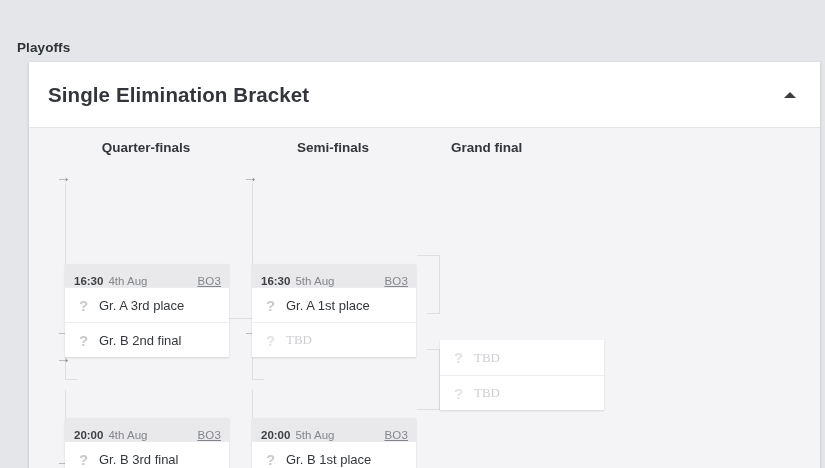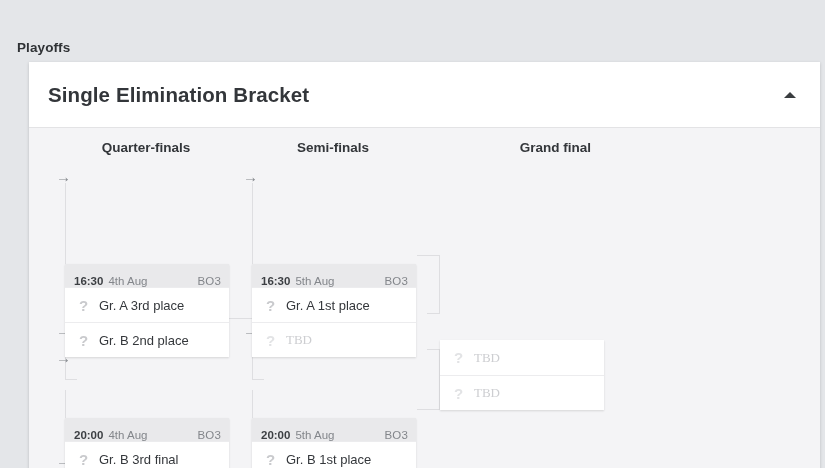--- a/index.html
+++ b/index.html
@@ -73,21 +73,21 @@
   .round-heading {
     position: absolute;
     top: 12px;
     font-size: 13.5px;
     font-weight: bold;
     color: #33363a;
     white-space: nowrap;
   }
   .rh-0 { left: 47px;  width: 140px; text-align: center; }
   .rh-1 { left: 234px; width: 140px; text-align: center; }
-  .rh-2 { left: 422px; width: 140px; text-align: right; }
+  .rh-2 { left: 422px; width: 140px; text-align: left; }
 
   
   .conn {
     position: absolute;
     background: #dedee1;
   }
   .conn.h { height: 1px; }
   .conn.v { width: 1px; }
 
   
@@ -120,20 +120,21 @@
   .match-time {
     font-weight: bold;
     color: #3c3f43;
     margin-right: 5px;
   }
   .match-date { color: #83868b; }
   .match-bo {
     margin-left: auto;
     color: #83868b;
     letter-spacing: .2px;
+    text-decoration: underline;
   }
   .team-row {
     display: flex;
     align-items: center;
     height: 35px;
     padding: 0 9px 0 10px;
     background: #ffffff;
     border-top: 1px solid #ececee;
   }
   .team-row:first-of-type { border-top: none; }
@@ -220,21 +221,21 @@
           <span class="match-time">16:30</span>
           <span class="match-date">4th Aug</span>
           <span class="match-bo">BO3</span>
         </div>
         <div class="team-row">
           <span class="team-icon">?</span>
           <span class="team-name">Gr. A 3rd place</span>
         </div>
         <div class="team-row">
           <span class="team-icon">?</span>
-          <span class="team-name">Gr. B 2nd place</span>
+          <span class="team-name">Gr. B 2nd final</span>
         </div>
       </div>
 
       <div class="match" style="left:36px; top:290px;">
         <div class="match-head">
           <span class="match-time">20:00</span>
           <span class="match-date">4th Aug</span>
           <span class="match-bo">BO3</span>
         </div>
         <div class="team-row">

